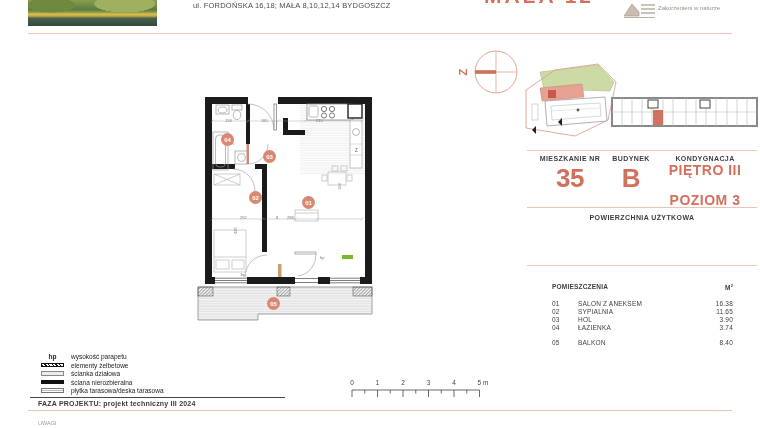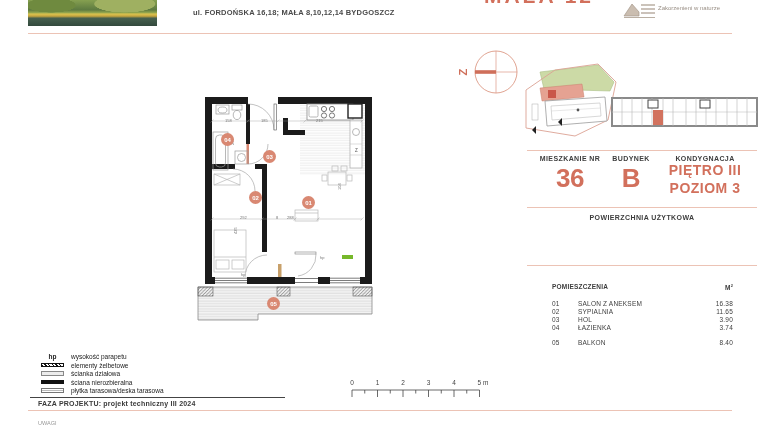--- a/index.html
+++ b/index.html
@@ -5,21 +5,21 @@
   html,body{margin:0;padding:0;background:#888;}
   #page{position:relative;width:760px;height:428px;background:#fff;overflow:hidden;
         font-family:"Liberation Sans","DejaVu Sans",sans-serif;color:#3d3d3d;}
   .abs{position:absolute;}
   
   #photo{left:28px;top:0;width:129px;height:26px;
     background-image:
       radial-gradient(ellipse 40px 12px at 18% 20%, #6f8a3f 0 60%, transparent 62%),
       radial-gradient(ellipse 50px 14px at 75% 15%, #9fb061 0 60%, transparent 62%),
       linear-gradient(180deg,#86a050 0%,#5d7a40 38%,#8fa24c 48%,#d9c24f 54%,#c7a53d 62%,#46604f 70%,#33493d 100%);}
-  #addr{left:193px;top:8px;font-size:7.5px;font-weight:bold;color:#4a4a4a;letter-spacing:.2px;}
+  #addr{left:193px;top:1px;font-size:7.5px;font-weight:normal;color:#4a4a4a;letter-spacing:.2px;}
   #title-clip{left:480px;top:0;width:118px;height:7px;overflow:hidden;}
   #title-clip span{display:block;margin-top:-16px;font-size:21px;font-weight:bold;color:#d2705c;letter-spacing:3px;text-align:center;}
   #tagline{left:658px;top:5px;font-size:6px;color:#998f85;}
   .rule{height:1px;background:#ecc3b5;}
   
   .lbl{font-size:7px;font-weight:bold;letter-spacing:.4px;color:#3d3d3d;text-align:center;}
   .val{font-weight:bold;color:#d2705c;text-align:center;}
   .big{font-size:26px;letter-spacing:-.5px;}
   .mid{font-size:14px;letter-spacing:.5px;}
   sup{font-size:60%;}
@@ -242,24 +242,24 @@
   <div class="abs badge" style="left:263px;top:150px">03</div>
   <div class="abs badge" style="left:221px;top:133px">04</div>
   <div class="abs badge" style="left:267px;top:297px">05</div>
 
   <div class="abs rule" style="left:527px;top:150px;width:230px"></div>
 
   <div class="abs lbl" style="left:528px;top:155px;width:84px">MIESZKANIE NR</div>
   <div class="abs lbl" style="left:601px;top:155px;width:60px">BUDYNEK</div>
   <div class="abs lbl" style="left:663px;top:155px;width:84px">KONDYGNACJA</div>
 
-  <div class="abs val big" style="left:528px;top:163px;width:84px">36</div>
+  <div class="abs val big" style="left:528px;top:163px;width:84px">35</div>
   <div class="abs val big" style="left:601px;top:163px;width:60px">B</div>
   <div class="abs val mid" style="left:663px;top:162px;width:84px">PIĘTRO III</div>
-  <div class="abs val mid" style="left:663px;top:180px;width:84px">POZIOM 3</div>
+  <div class="abs val mid" style="left:663px;top:192px;width:84px">POZIOM 3</div>
 
   <div class="abs rule" style="left:527px;top:207px;width:230px"></div>
 
   <div class="abs lbl" style="left:527px;top:214px;width:230px">POWIERZCHNIA UŻYTKOWA</div>
 
   <div class="abs rule" style="left:527px;top:265px;width:230px"></div>
 
   <div class="abs tcell" style="left:552px;top:283px;font-weight:bold">POMIESZCZENIA</div>
   <div class="abs tcell tnum" style="left:700px;top:283px;width:33px;font-weight:bold">
     <span>M</span><sup>2</sup>

